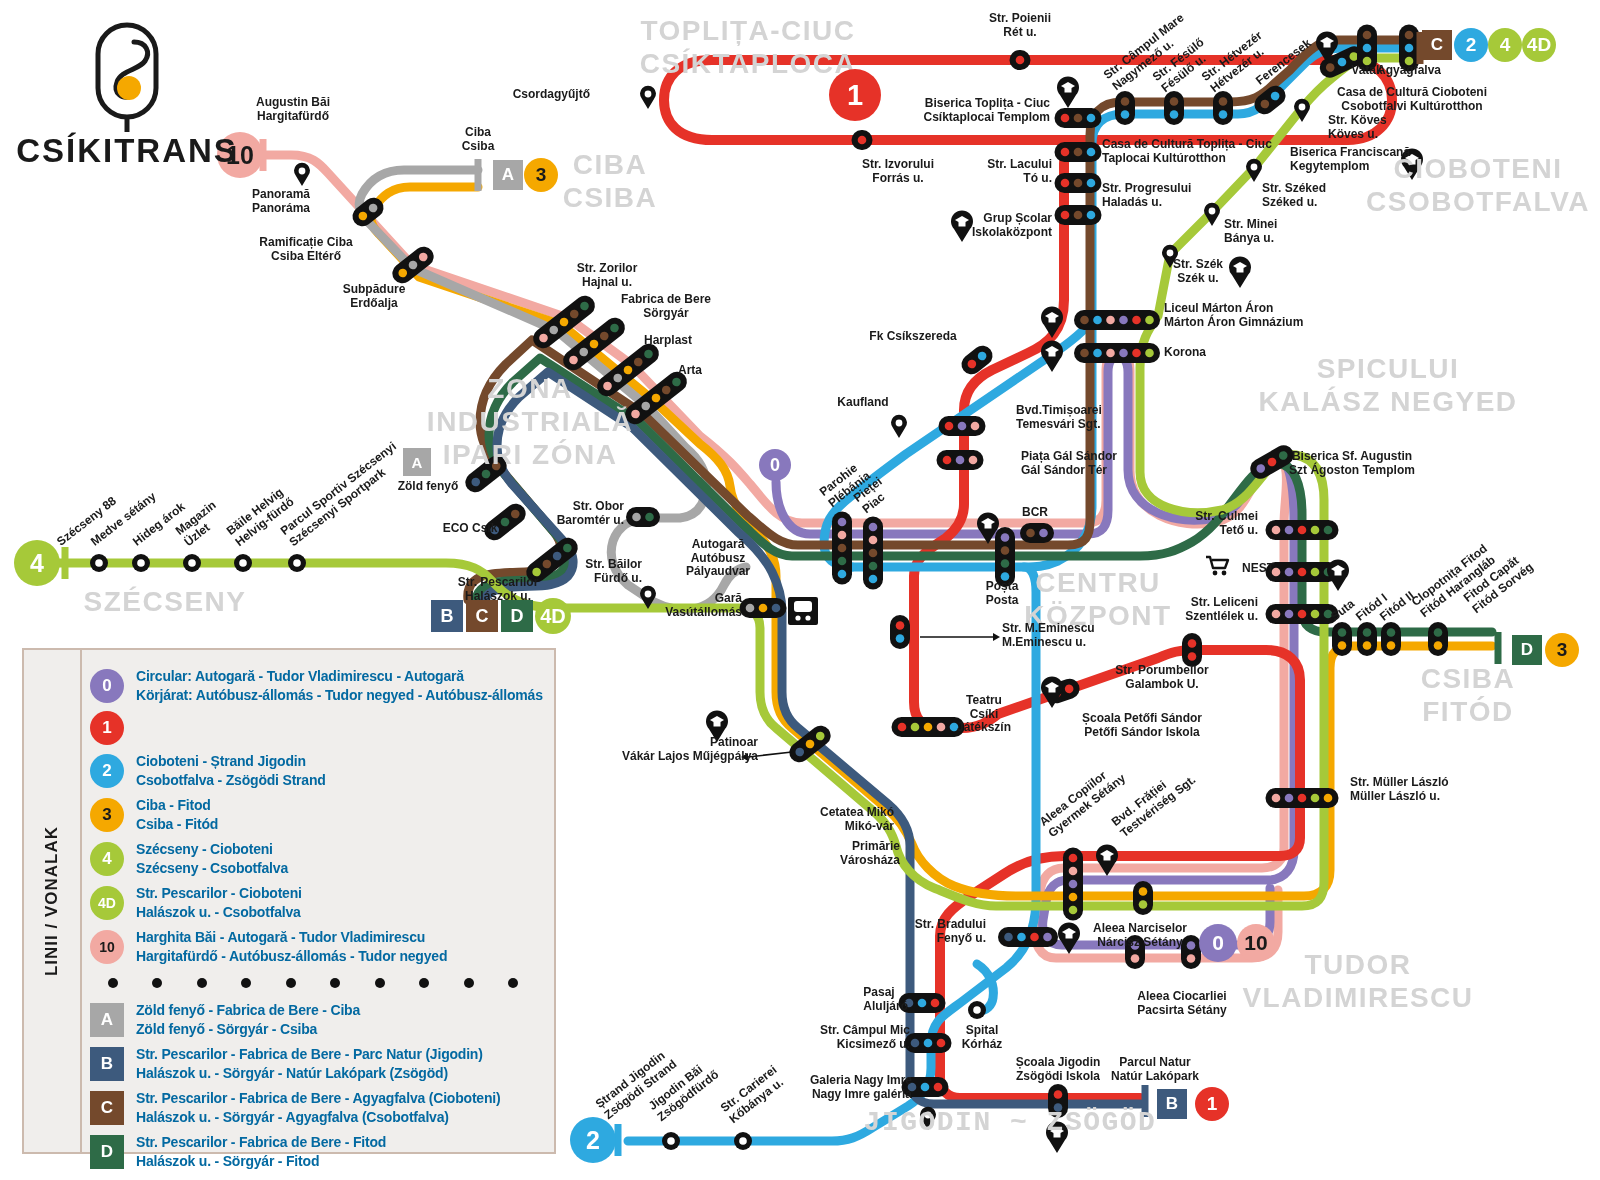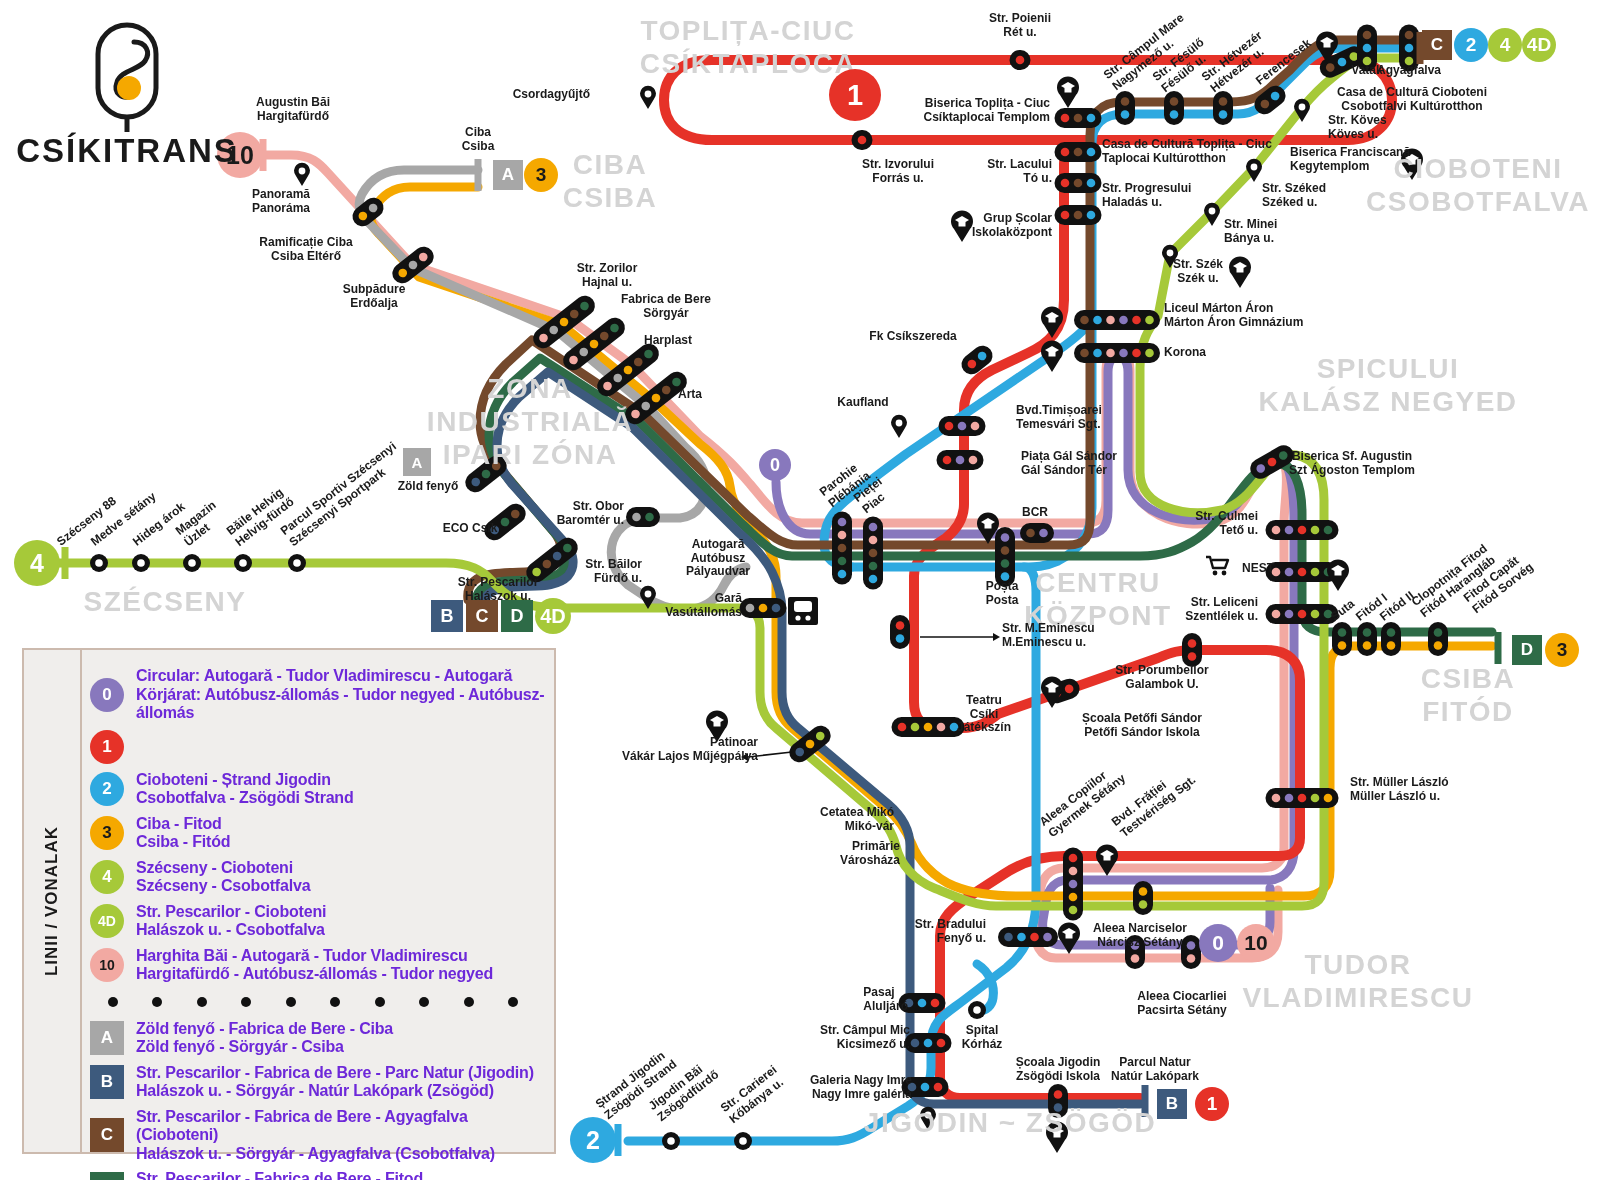--- a/index.html
+++ b/index.html
@@ -19,21 +19,21 @@
   .legend{position:absolute;left:22px;top:648px;width:534px;height:506px;background:#f0eeec;
           border:2px solid #ccbaae;z-index:60;box-sizing:border-box;}
   .legend-side{position:absolute;left:0;top:0;width:56px;height:100%;border-right:2px solid #ccbaae;}
   .legend-side span{position:absolute;left:50%;top:50%;transform:translate(-50%,-50%) rotate(-90deg);
           font-size:17px;font-weight:bold;white-space:nowrap;letter-spacing:1px;color:#1a1a1a;}
   .legend-rows{position:absolute;left:66px;top:10px;right:8px;}
   .lg-row{display:flex;align-items:center;gap:12px;margin:7px 0;}
   .lg-badge{flex:0 0 34px;height:34px;display:flex;align-items:center;justify-content:center;
             font-weight:bold;color:#fff;font-size:17px;}
   .lg-badge.dark{color:#1a1a1a;}
-  .lg-text{font-size:16px;font-weight:bold;line-height:18.5px;color:#6d28d9;letter-spacing:-0.2px;}
+  .lg-text{font-size:14px;font-weight:bold;line-height:18.5px;color:#0369a1;letter-spacing:-0.2px;}
   .lg-dots{display:flex;justify-content:space-between;padding:6px 28px 6px 18px;}
   .lg-dots i{width:10px;height:10px;border-radius:50%;background:#111;}
 </style>
 </head>
 <body>
 
 <div class="canvas">
   <svg id="map-svg" width="1600" height="1180" viewBox="0 0 1600 1180">
       <path d="M263,155 H291 C311,155 319,163 328,173 L412,265 L568,318 L632,365 L700,436 C727,457 738,470 750,484 C764,500 778,523 802,523 H1086 C1100,523 1106,515 1106,500 V370 C1106,346 1130,346 1130,370 V470 C1130,514 1180,530 1216,522 C1252,514 1252,468 1274,461 C1294,455 1284,498 1284,524 V848 C1284,860 1276,868 1262,868 H1064 C1050,868 1042,877 1040,892 L1036,924 C1033,944 1040,958 1056,958 H1252 C1270,958 1278,948 1278,932 V890" stroke="#f2a9a2" stroke-width="9" fill="none" stroke-linecap="round" stroke-linejoin="round"></path>
       <path d="M776,482 C776,506 786,534 810,534 H1088 C1102,534 1108,526 1108,510 V372 C1108,350 1128,350 1128,372 V470 C1128,512 1178,526 1214,518 C1250,510 1250,464 1272,457 C1292,451 1294,496 1294,522 V850 C1294,866 1286,880 1268,880 H1068 C1056,880 1048,888 1046,902 L1043,920 C1041,934 1048,945 1062,945 H1246 C1262,945 1270,936 1270,922 V888" stroke="#8878bd" stroke-width="9" fill="none" stroke-linecap="round" stroke-linejoin="round"></path>
@@ -662,21 +662,21 @@
 
   <div id="labels-layer">
       <div class="st-label" style="left: 293px; top: 96px; text-align: center; transform: translateX(-50%);"><span>Augustin Băi</span><span class="hu">Hargitafürdő</span></div>
       <div class="st-label" style="left: 281px; top: 188px; text-align: center; transform: translateX(-50%);"><span>Panoramă</span><span class="hu">Panoráma</span></div>
       <div class="st-label" style="left: 306px; top: 236px; text-align: center; transform: translateX(-50%);"><span>Ramificație Ciba</span><span class="hu">Csiba Eltérő</span></div>
       <div class="st-label" style="left: 374px; top: 283px; text-align: center; transform: translateX(-50%);"><span>Subpădure</span><span class="hu">Erdőalja</span></div>
       <div class="st-label" style="left: 478px; top: 126px; text-align: center; transform: translateX(-50%);"><span>Ciba</span><span class="hu">Csiba</span></div>
       <div class="st-label" style="left: 607px; top: 262px; text-align: center; transform: translateX(-50%);"><span>Str. Zorilor</span><span class="hu">Hajnal u.</span></div>
       <div class="st-label" style="left: 666px; top: 293px; text-align: center; transform: translateX(-50%);"><span>Fabrica de Bere</span><span class="hu">Sörgyár</span></div>
       <div class="st-label" style="left: 668px; top: 334px; text-align: center; transform: translateX(-50%);"><span>Harplast</span></div>
-      <div class="st-label" style="left: 690px; top: 364px; text-align: center; transform: translateX(-50%); margin-top: 24px;"><span>Arta</span></div>
+      <div class="st-label" style="left: 690px; top: 364px; text-align: center; transform: translateX(-50%);"><span>Arta</span></div>
       <div class="st-label" style="left: 428px; top: 480px; text-align: center; transform: translateX(-50%);"><span>Zöld fenyő</span></div>
       <div class="st-label" style="left: 470px; top: 522px; text-align: center; transform: translateX(-50%);"><span>ECO Csík</span></div>
       <div class="st-label" style="left: 624px; top: 500px; text-align: right; transform: translateX(-100%);"><span>Str. Obor</span><span class="hu">Baromtér u.</span></div>
       <div class="st-label" style="left: 642px; top: 558px; text-align: right; transform: translateX(-100%);"><span>Str. Băilor</span><span class="hu">Fürdő u.</span></div>
       <div class="st-label" style="left: 498px; top: 576px; text-align: center; transform: translateX(-50%);"><span>Str. Pescarilor</span><span class="hu">Halászok u.</span></div>
       <div class="st-label" style="left: 718px; top: 538px; max-width: 98px; white-space: normal; text-align: center; transform: translateX(-50%);"><span>Autogară</span><span class="hu">Autóbusz Pályaudvar</span></div>
       <div class="st-label" style="left: 742px; top: 592px; text-align: right; transform: translateX(-100%);"><span>Gară</span><span class="hu">Vasútállomás</span></div>
       <div class="st-label" style="left: 63px; top: 549px; transform-origin: 0px 100%; transform: translateY(-100%) rotate(-38deg);"><span>Szécseny 88</span></div>
       <div class="st-label" style="left: 97px; top: 549px; transform-origin: 0px 100%; transform: translateY(-100%) rotate(-38deg);"><span>Medve sétány</span></div>
       <div class="st-label" style="left: 139px; top: 549px; transform-origin: 0px 100%; transform: translateY(-100%) rotate(-38deg);"><span>Hideg árok</span></div>
@@ -773,21 +773,21 @@
         <div>CSIBA</div>
         <div>FITÓD</div>
       </div>
       <div class="district" style="left: 165px; top: 585px; transform: translateX(-50%);">
         <div>SZÉCSENY</div>
       </div>
       <div class="district" style="left: 1358px; top: 948px; transform: translateX(-50%);">
         <div>TUDOR</div>
         <div>VLADIMIRESCU</div>
       </div>
-      <div class="district" style="left: 1010px; top: 1106px; transform: translateX(-50%);">
+      <div class="district" style="left: 1010px; top: 1106px; transform: translateX(-50%); font-family: Liberation Mono, monospace;">
         <div>JIGODIN ~ ZSÖGÖD</div>
       </div>
       <div class="badge dark" style="left: 240px; top: 155px; width: 46px; height: 46px; background: rgb(242, 169, 162); border-radius: 50%; font-size: 25px;">10</div>
       <div class="badge" style="left: 508px; top: 175px; width: 30px; height: 30px; background: rgb(167, 167, 167); border-radius: 0px; font-size: 17px;">A</div>
       <div class="badge dark" style="left: 541px; top: 175px; width: 34px; height: 34px; background: rgb(245, 168, 0); border-radius: 50%; font-size: 19px;">3</div>
       <div class="badge" style="left: 417px; top: 462px; width: 28px; height: 28px; background: rgb(167, 167, 167); border-radius: 0px; font-size: 15px;">A</div>
       <div class="badge" style="left: 37px; top: 563px; width: 46px; height: 46px; background: rgb(166, 201, 57); border-radius: 50%; font-size: 25px;">4</div>
       <div class="badge" style="left: 447px; top: 616px; width: 32px; height: 32px; background: rgb(61, 90, 125); border-radius: 0px; font-size: 18px;">B</div>
       <div class="badge" style="left: 482px; top: 616px; width: 32px; height: 32px; background: rgb(116, 73, 44); border-radius: 0px; font-size: 18px;">C</div>
       <div class="badge" style="left: 517px; top: 616px; width: 32px; height: 32px; background: rgb(46, 107, 71); border-radius: 0px; font-size: 18px;">D</div>

